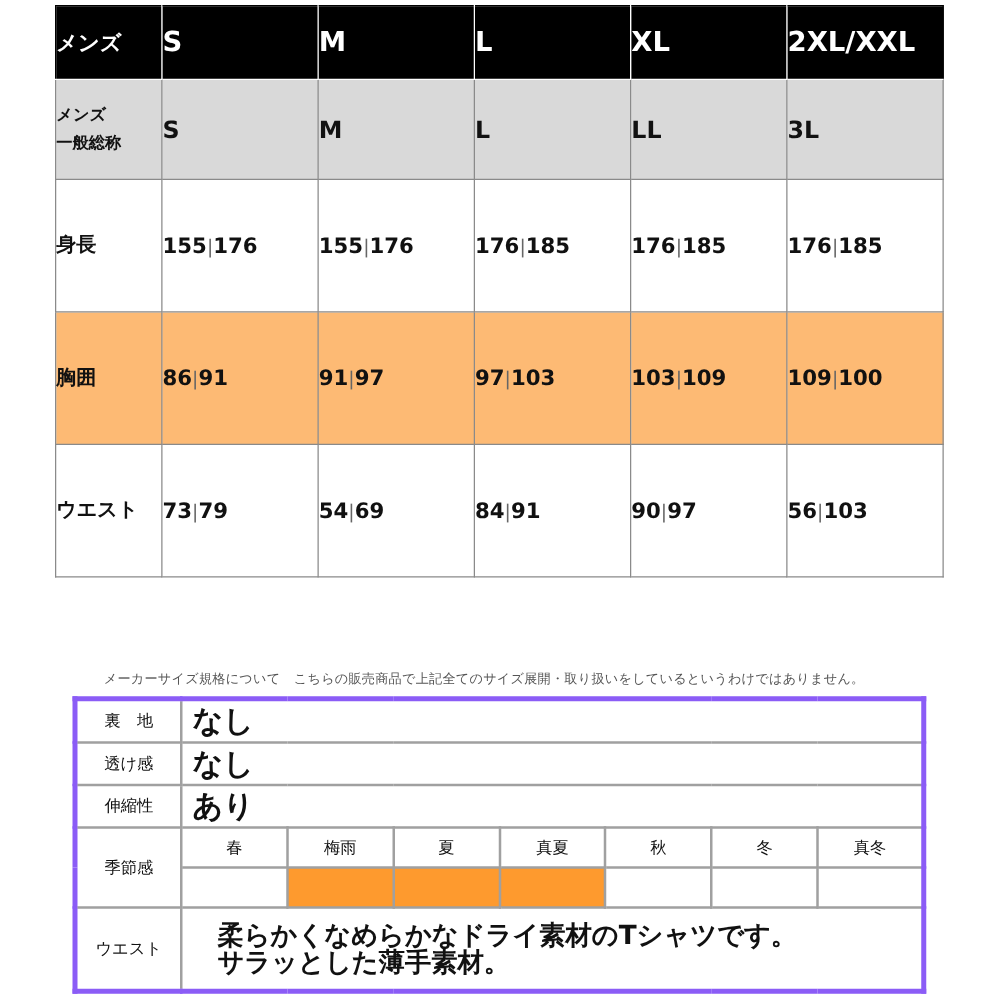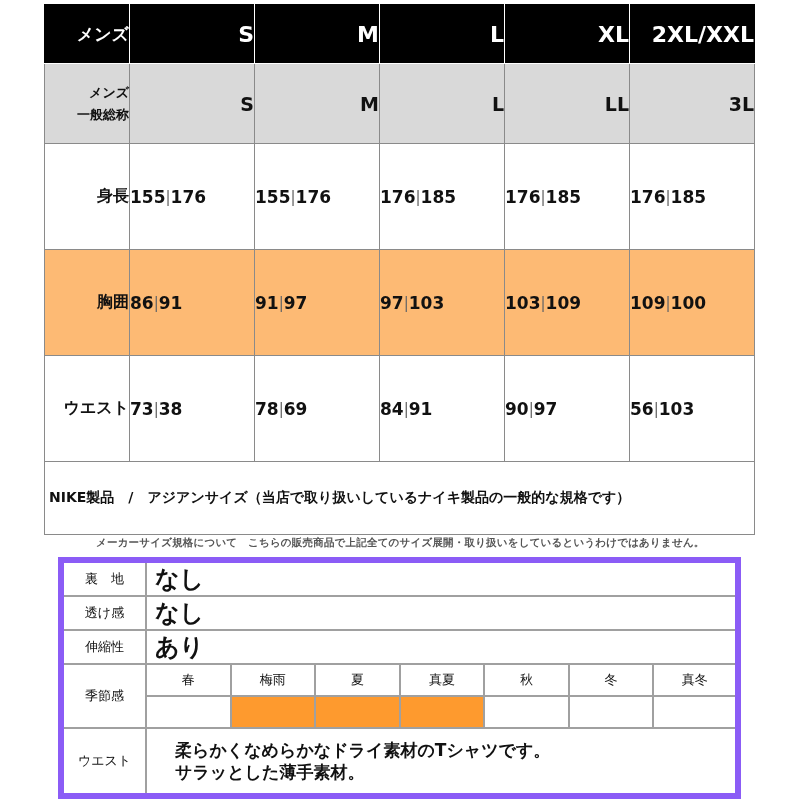--- a/index.html
+++ b/index.html
@@ -1,55 +1,55 @@
 <!DOCTYPE html>
 <html><head>
   <meta charset="utf-8">
   <style>
     html, body { margin: 0; padding: 0; background: #ffffff; }
     body { width: 800px; height: 800px; position: relative; overflow: hidden;
            font-family: "DejaVu Sans", "Liberation Sans", sans-serif; color: #111; }
 
     .size-table { position: absolute; left: 44px; top: 4px; width: 711px;
                   border-collapse: collapse; table-layout: fixed; }
-    .size-table td { border: 1px solid #8a8a8a; text-align: right; vertical-align: middle; padding: 0; }
+    .size-table td { border: 1px solid #8a8a8a; text-align: left; vertical-align: middle; padding: 0; }
     .size-table col.lab { width: 85px; }
     .size-table col.sz { width: 125px; }
 
     .row-head td { height: 58px; background: #000; color: #fff; font-weight: bold;
                    font-size: 22px; border-color: #ffffff; border-top-color:#000; }
     .row-head td.first { font-size: 17px; border-left-color: #000; }
     .row-head td.last { border-right-color: #000; }
 
     .row-gen td { height: 79px; background: #d9d9d9; font-weight: bold; font-size: 19px; }
     .row-gen td.first { font-size: 13px; line-height: 22px; }
 
     .row-meas td { height: 105px; font-weight: bold; font-size: 17px; }
     .row-meas.shaded td { background: #fdba74; }
     .row-meas td.first { font-size: 16px; }
     .range { display: flex; align-items: center; line-height: 32px; }
     .range .sep { font-weight: normal; color: #666; font-size: 15px; }
 
     .row-note td { height: 72px; text-align: left; font-weight: bold; font-size: 14px;
                    padding-left: 4px; background: #fff; }
 
-    .maker-note { position: absolute; left: 96px; top: 536px; font-size: 10.5px;
-                  color: #555; white-space: nowrap; letter-spacing: 0.2px; font-weight: bold; }
+    .maker-note { position: absolute; left: 83px; top: 536px; font-size: 10.5px;
+                  color: #555; white-space: nowrap; letter-spacing: 0.2px; }
 
     .fabric-table { position: absolute; left: 58px; top: 557px; width: 683px;
-                    border-collapse: collapse; table-layout: fixed; border: 6px solid #8b5cf6; }
+                    border-collapse: collapse; table-layout: fixed; border: 4px solid #8b5cf6; }
     .fabric-table td { border: 2px solid #a0a0a0; padding: 0; vertical-align: middle; }
     .fabric-table td.label { width: 85px; text-align: center; font-size: 13px; }
     .fabric-table tr.attr td { height: 30px; }
     .fabric-table tr.attr td.value { font-weight: bold; font-size: 24px; padding-left: 8px; }
     .fabric-table tr.season-names td { height: 30px; text-align: center; font-size: 13px; }
     .fabric-table tr.season-fill td { height: 30px; }
     .fabric-table td.on { background: #fe9a2e; }
     .fabric-table tr.comment td { height: 64px; }
-    .fabric-table tr.comment td.value { font-weight: bold; font-size: 17px; padding-left: 28px; line-height: 22px; }
+    .fabric-table tr.comment td.value { font-weight: bold; font-size: 21px; padding-left: 28px; line-height: 22px; }
   </style>
 </head>
 <body>
 
 <table class="size-table">
   <colgroup>
       <col class="lab">
       <col class="sz">
       <col class="sz">
       <col class="sz">
@@ -154,26 +154,26 @@
           </div>
         </td>
   </tr>
 
   <tr class="row-meas">
     <td class="first">ウエスト</td>
     <td>
           <div class="range">
             <span>73</span>
             <span class="sep">|</span>
-            <span>38</span>
-          </div>
-        </td>
-    <td>
-          <div class="range">
-            <span>78</span>
+            <span>79</span>
+          </div>
+        </td>
+    <td>
+          <div class="range">
+            <span>54</span>
             <span class="sep">|</span>
             <span>69</span>
           </div>
         </td>
     <td>
           <div class="range">
             <span>84</span>
             <span class="sep">|</span>
             <span>91</span>
           </div>
@@ -187,23 +187,20 @@
         </td>
     <td>
           <div class="range">
             <span>56</span>
             <span class="sep">|</span>
             <span>103</span>
           </div>
         </td>
   </tr>
 
-  <tr class="row-note">
-    <td colspan="6">NIKE製品　/　アジアンサイズ（当店で取り扱いしているナイキ製品の一般的な規格です）</td>
-  </tr>
 </tbody>
   </table>
 
 <div class="maker-note">メーカーサイズ規格について　こちらの販売商品で上記全てのサイズ展開・取り扱いをしているというわけではありません。</div>
 
 <table class="fabric-table">
   <colgroup>
       <col style="width:85px">
       <col>
       <col>

